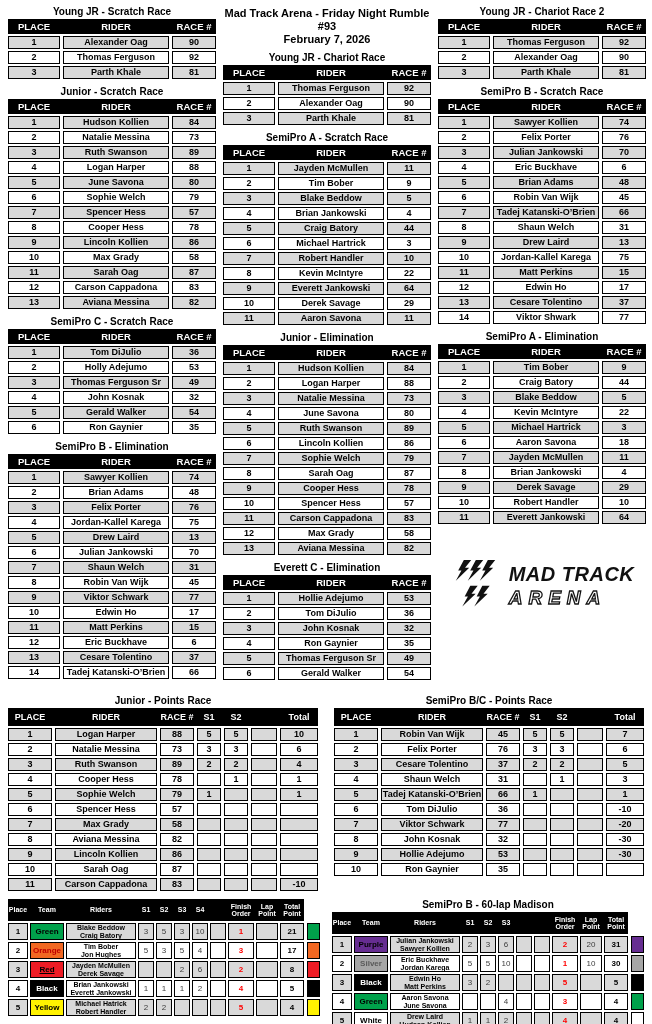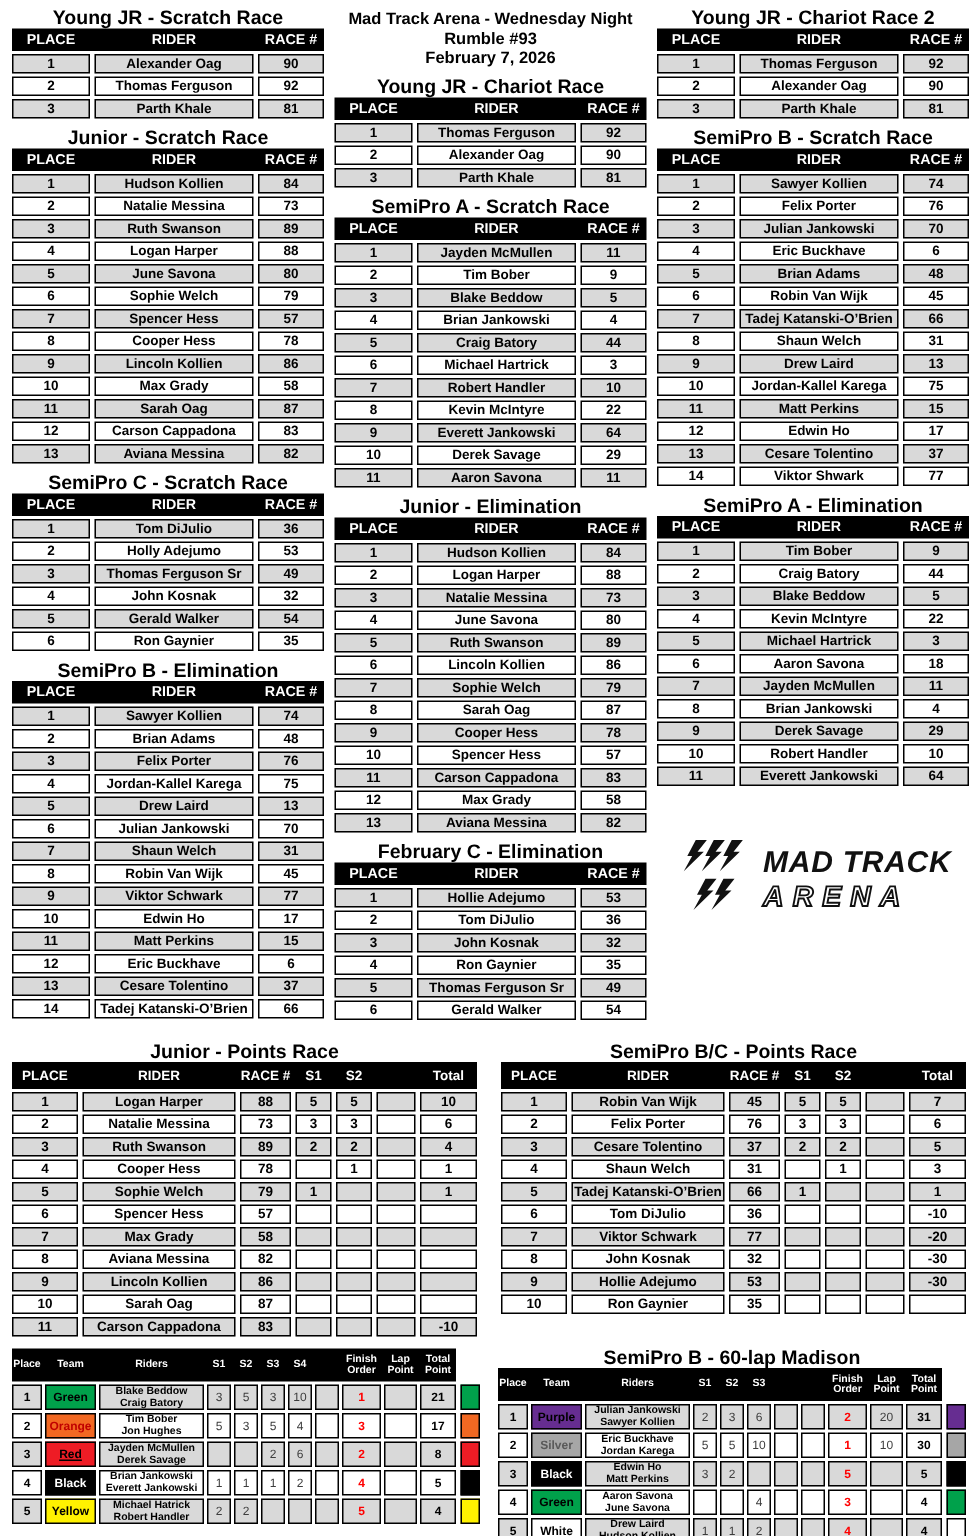--- a/index.html
+++ b/index.html
@@ -11,21 +11,21 @@
   }
   .page { width:652px; height:1024px; padding:6px 8px 0 8px; overflow:hidden; background:#fff; }
 
   .cols { display:flex; gap:7px; }
   .col  { width:208px; flex:0 0 208px; }
 
   .doc-title { text-align:center; font-size:11px; line-height:13px; margin:1px 0 6px 0; }
 
   
   .rtable { margin-bottom:7px; }
-  .rtitle { font-size:13px; line-height:12px; text-align:center; margin-bottom:1px; }
+  .rtitle { font-size:10px; line-height:12px; text-align:center; margin-bottom:1px; }
   .rhead  { display:flex; gap:3px; background:#000; color:#fff; height:15px; font-size:9.5px; }
   .rhead span { display:flex; align-items:center; justify-content:center; text-align:center; }
   .rrow   { display:flex; gap:3px; margin-top:2px; height:13px; }
   .cell   { border:1.5px solid #000; background:#D9D9D9; display:flex; align-items:center;
             justify-content:center; font-size:9px; line-height:1; white-space:nowrap; }
   .rrow.alt .cell { background:#fff; }
   .w-place { width:52px; flex:0 0 52px; }
   .w-rider { flex:1; }
   .w-num   { width:44px; flex:0 0 44px; }
 
@@ -284,21 +284,21 @@
           </div>
           <div class="rrow alt">
             <span class="cell w-place">14</span>
             <span class="cell w-rider">Tadej Katanski-O’Brien</span>
             <span class="cell w-num">66</span>
           </div>
         </div>
       </div>
     <div class="col">
       <div class="doc-title">
-        <div>Mad Track Arena - Wednesday Night Rumble #93</div>
+        <div>Mad Track Arena - Friday Night Rumble #93</div>
         <div>February 7, 2026</div>
       </div>
       <div id="col-middle">
           <div class="rtable">
             <div class="rtitle">Young JR - Chariot Race</div>
             <div class="rhead">
               <span class="w-place">PLACE</span>
               <span class="w-rider">RIDER</span>
               <span class="w-num">RACE #</span>
             </div>
@@ -448,21 +448,21 @@
               <span class="cell w-rider">Max Grady</span>
               <span class="cell w-num">58</span>
             </div>
             <div class="rrow">
               <span class="cell w-place">13</span>
               <span class="cell w-rider">Aviana Messina</span>
               <span class="cell w-num">82</span>
             </div>
           </div>
           <div class="rtable">
-            <div class="rtitle">February C - Elimination</div>
+            <div class="rtitle">Everett C - Elimination</div>
             <div class="rhead">
               <span class="w-place">PLACE</span>
               <span class="w-rider">RIDER</span>
               <span class="w-num">RACE #</span>
             </div>
             <div class="rrow">
               <span class="cell w-place">1</span>
               <span class="cell w-rider">Hollie Adejumo</span>
               <span class="cell w-num">53</span>
             </div>

